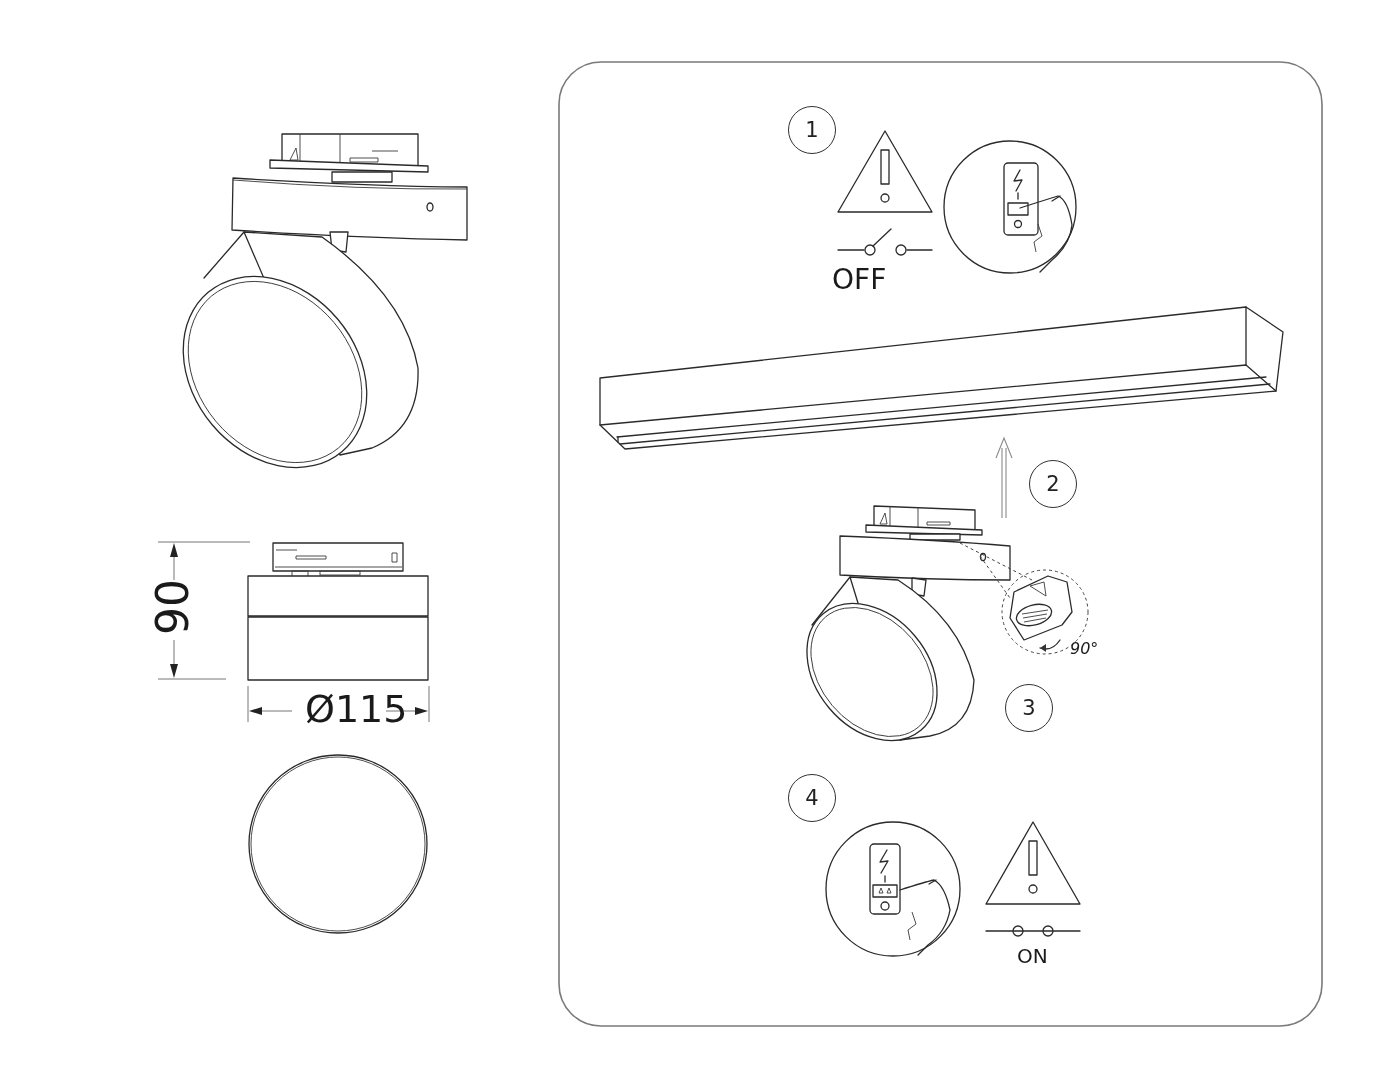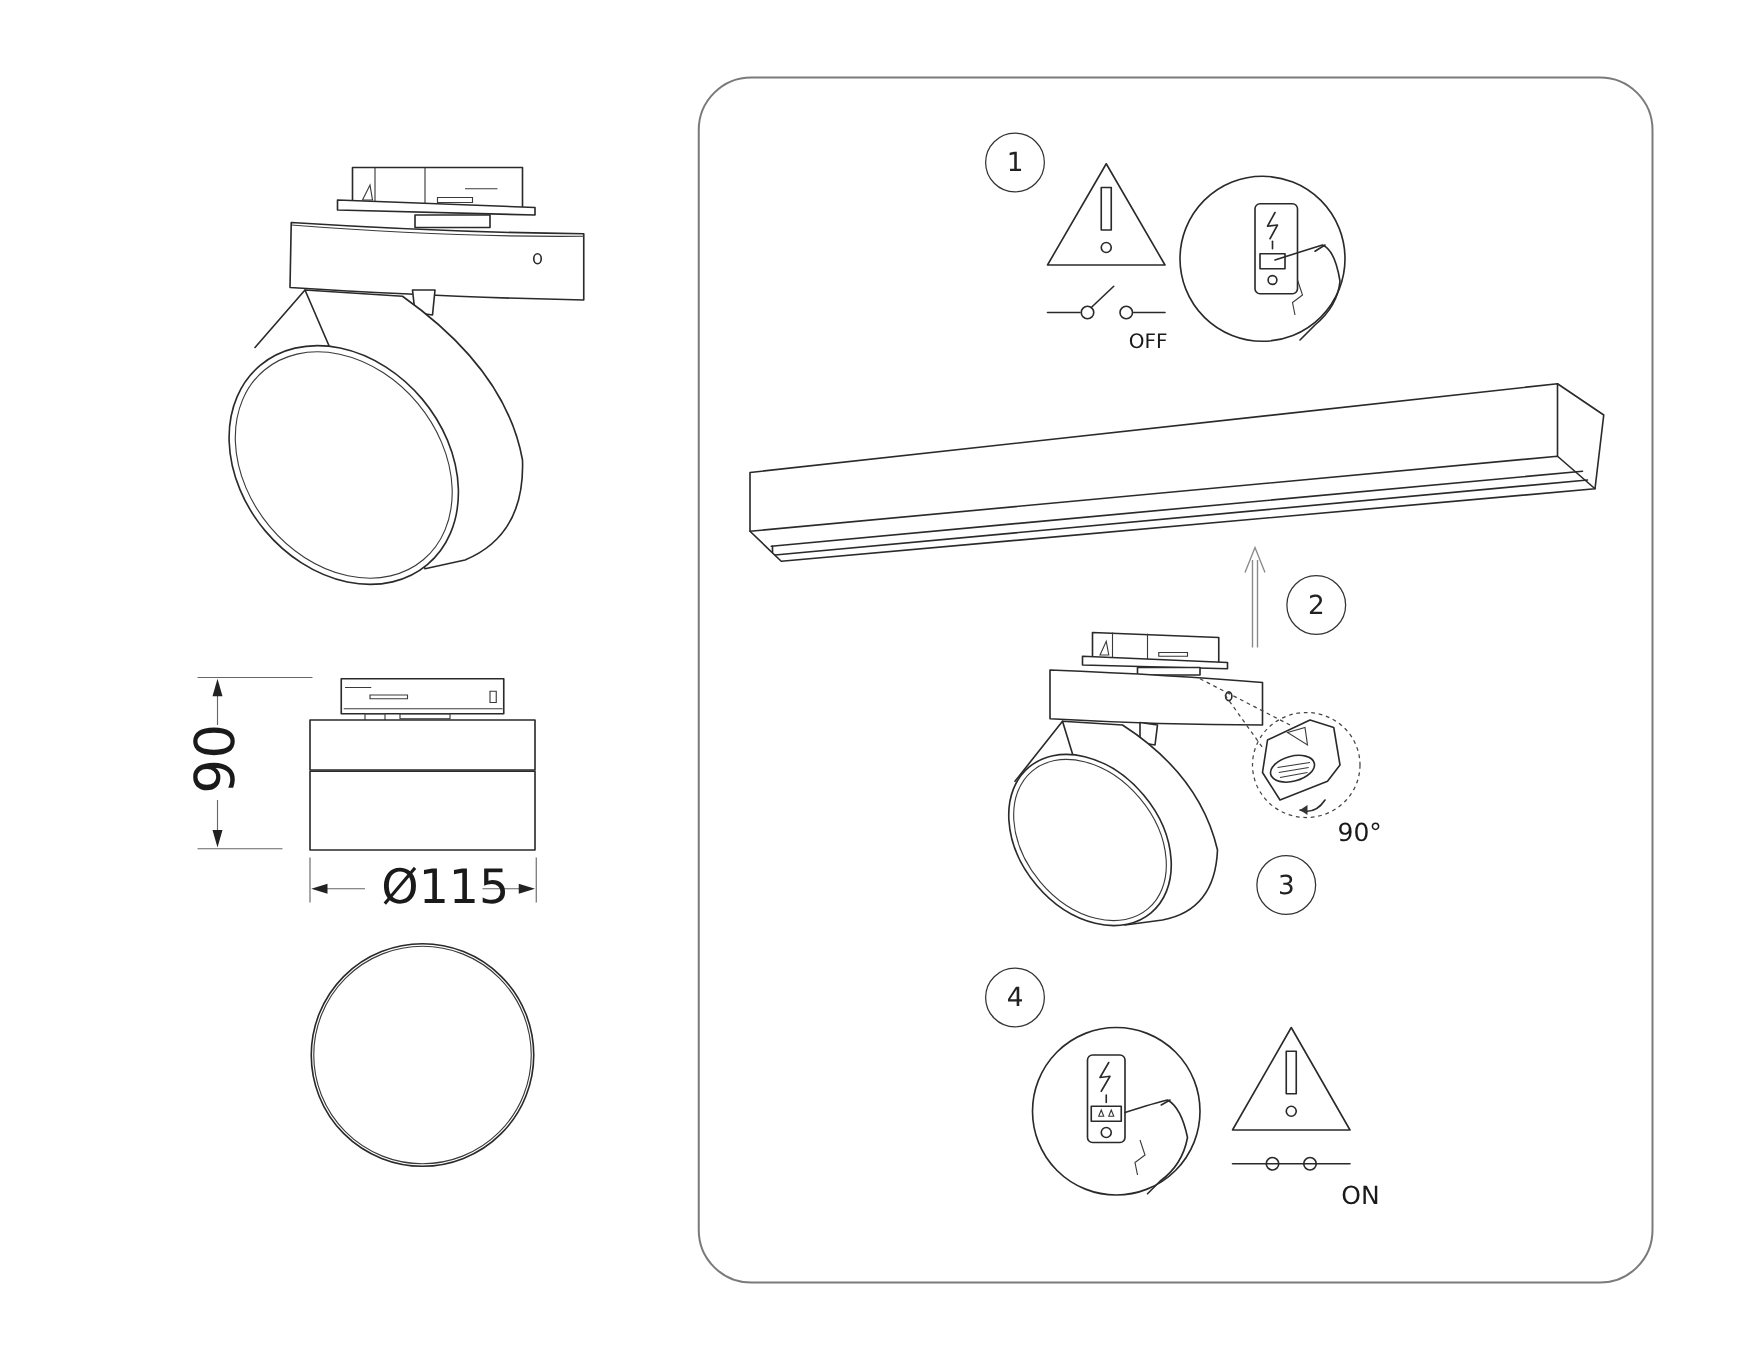--- a/index.html
+++ b/index.html
@@ -159,20 +159,20 @@
     <path class="ln" d="M986,931 L1080,931"></path>
     <circle cx="1018" cy="931" r="5" fill="#fff" class="ln"></circle>
     <circle cx="1048" cy="931" r="5" fill="#fff" class="ln"></circle>
   </g>
 </svg>
 
 <div class="lbl" style="left:138px; top:585px; font-size:44px; transform:rotate(-90deg); transform-origin:center; width:70px; text-align:center; line-height:44px;">90</div>
 <div class="lbl" style="left:305px; top:688px; font-size:38px; line-height:42px;">Ø115</div>
 
 <div class="step" style="left:788px; top:106px;">1</div>
-<div class="lbl" style="left:903px; top:263px; font-size:16px;">OFF</div>
+<div class="lbl" style="left:832px; top:263px; font-size:28px;">OFF</div>
 
 <div class="step" style="left:1029px; top:460px;">2</div>
 <div class="step" style="left:1005px; top:684px;">3</div>
-<div class="lbl" style="left:1070px; top:654px; font-size:20px;">90°</div>
+<div class="lbl" style="left:1070px; top:639px; font-size:16px;font-style:italic;">90°</div>
 
 <div class="step" style="left:788px; top:774px;">4</div>
-<div class="lbl" style="left:1073px; top:944px; font-size:20px;">ON</div>
+<div class="lbl" style="left:1017px; top:944px; font-size:20px;">ON</div>
 
 </body></html>

